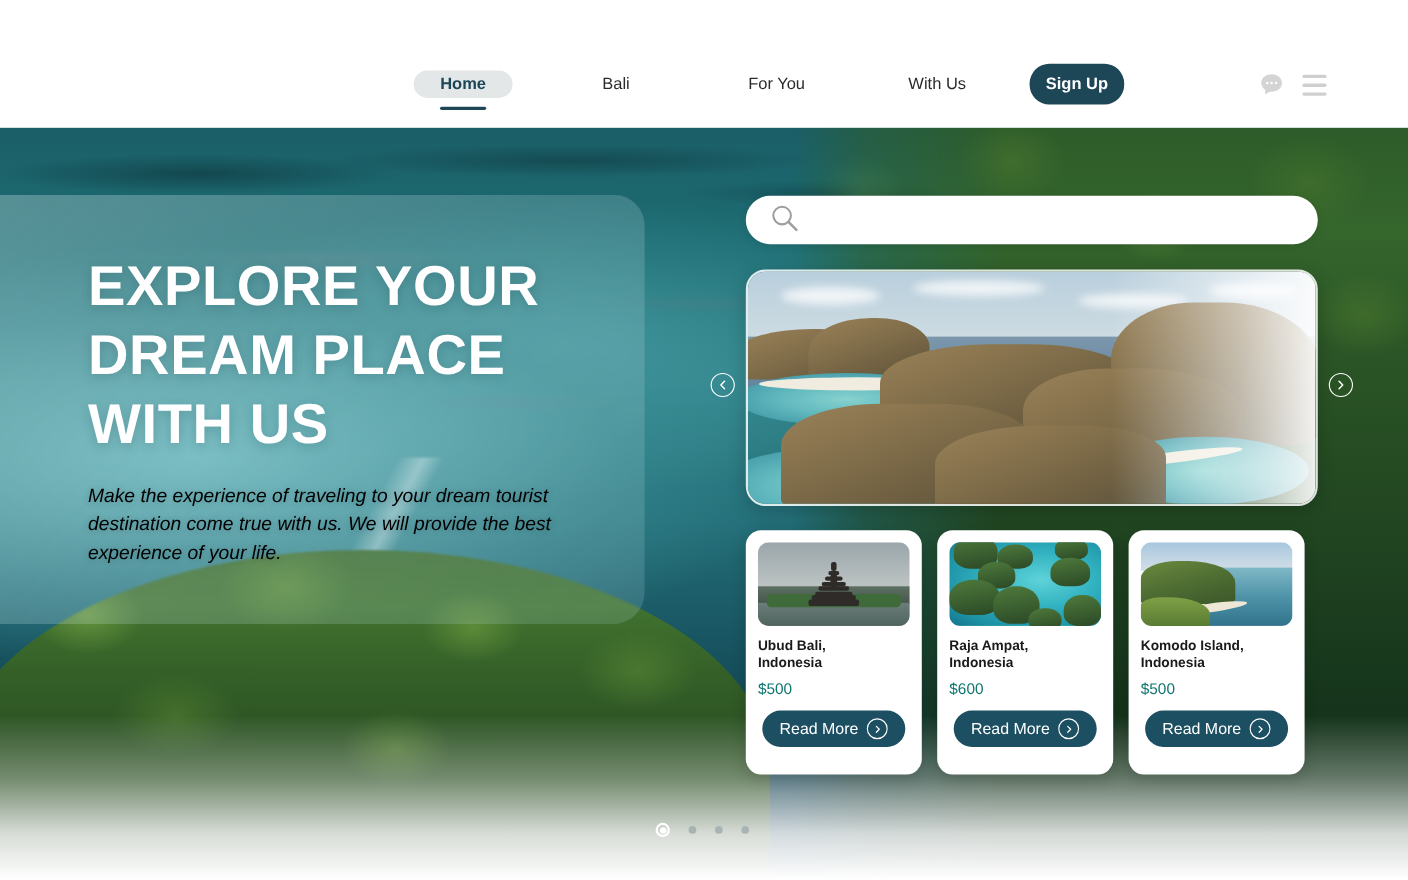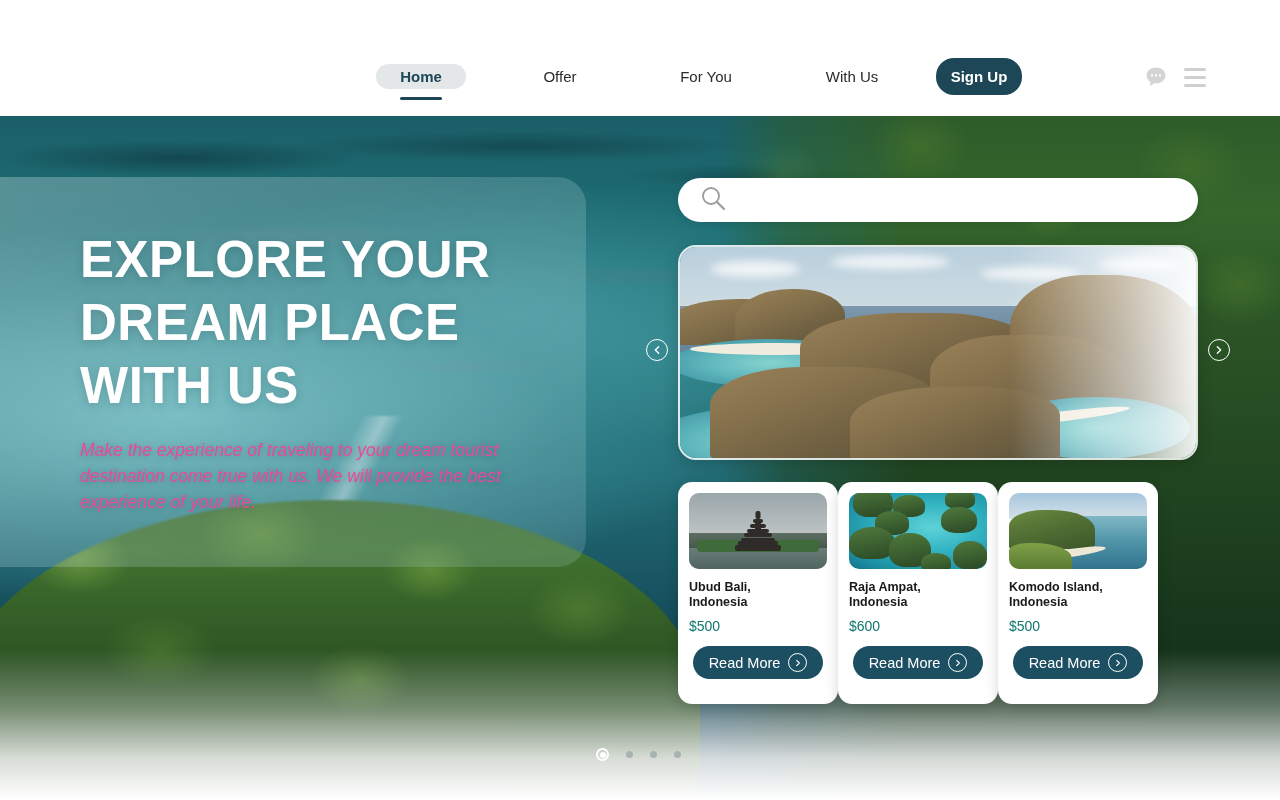--- a/index.html
+++ b/index.html
@@ -126,21 +126,21 @@
     z-index:10;
   }
   .headline {
     position:absolute; left:80px; top:228px; width:480px; z-index:12;
     font-size:51px; line-height:63px; font-weight:bold; color:#ffffff;
     letter-spacing:.5px; text-transform:uppercase;
     text-shadow:0 2px 10px rgba(20,60,70,.22);
   }
   .subtext {
     position:absolute; left:80px; top:437px; width:460px; z-index:12;
-    font-size:17.5px; line-height:26px; color:#ec4899; font-style:italic;
+    font-size:17.5px; line-height:26px; color:#000000; font-style:italic;
     text-shadow:0 1px 6px rgba(20,60,70,.3);
   }
 
   
   .search-bar {
     position:absolute; left:678px; top:178px; width:520px; height:44px;
     background:#ffffff; border-radius:22px; z-index:12;
     display:flex; align-items:center; justify-content:space-between;
     padding:0 18px 0 22px;
     box-shadow:0 2px 8px rgba(0,0,0,.10);
@@ -185,21 +185,21 @@
   .arrow-btn {
     position:absolute; top:339px; width:22px; height:22px; z-index:14;
     border:1.6px solid #ffffff; border-radius:50%;
     display:flex; align-items:center; justify-content:center;
     color:#ffffff; font-size:12px; cursor:pointer;
   }
   .arrow-left { left:646px; }
   .arrow-right { left:1208px; }
 
   
-  .cards { position:absolute; left:678px; top:482px; display:flex; gap:0; z-index:12; }
+  .cards { position:absolute; left:678px; top:482px; display:flex; gap:14px; z-index:12; }
   .card {
     width:160px; height:222px; background:#ffffff; border-radius:14px;
     padding:11px 11px 0 11px;
     box-shadow:0 4px 14px rgba(0,0,0,.16);
     display:flex; flex-direction:column;
   }
   .card-img {
     width:138px; height:76px; border-radius:10px; overflow:hidden;
     position:relative; margin:0 auto;
   }
@@ -263,21 +263,21 @@
 </div>
 
 <header class="header">
 
   <nav class="nav">
     <div class="nav-item nav-home">
       <span>Home</span>
       <span class="underline"></span>
     </div>
     <div class="nav-gap-a"></div>
-    <div class="nav-item nav-plain">Offer</div>
+    <div class="nav-item nav-plain">Bali</div>
     <div class="nav-gap-b"></div>
     <div class="nav-item nav-plain">For You</div>
     <div class="nav-gap-b"></div>
     <div class="nav-item nav-plain">With Us</div>
     <div class="nav-item nav-signup">Sign Up</div>
   </nav>
 
   <div class="header-icons">
     <span class="icon-chat">
       <svg viewBox="0 0 22 22" width="22" height="22">

